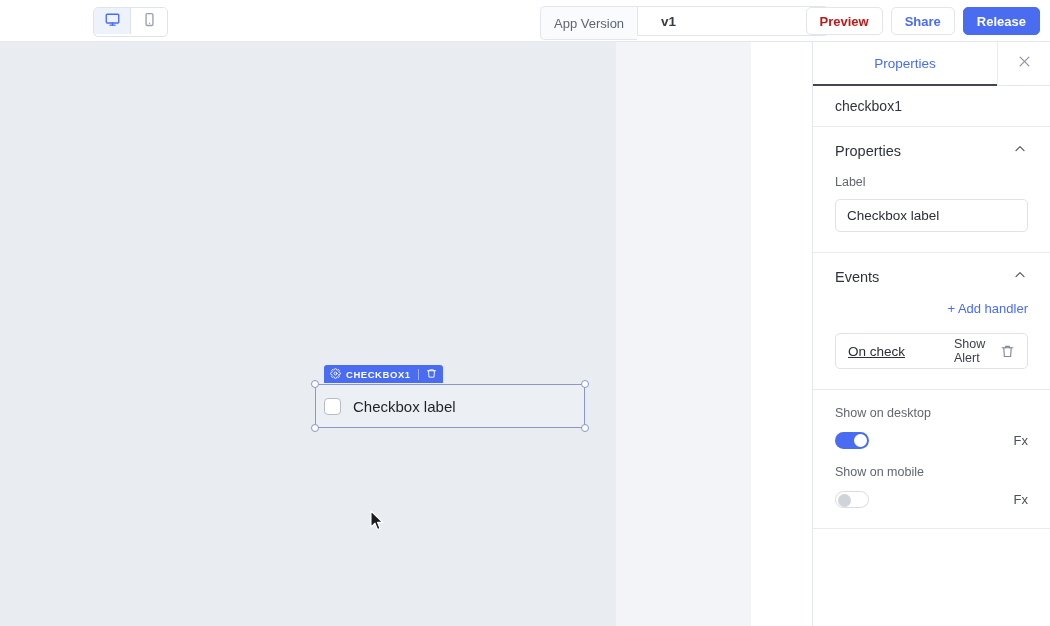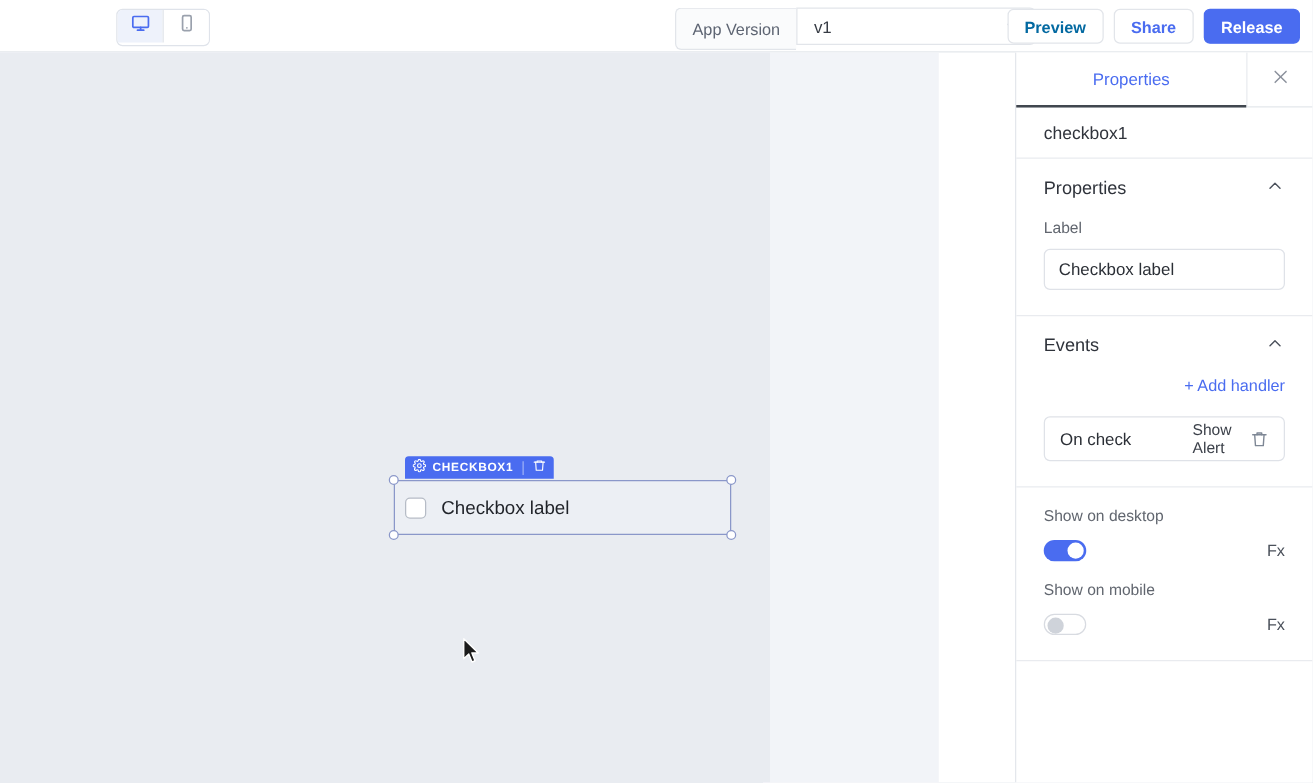--- a/index.html
+++ b/index.html
@@ -74,28 +74,29 @@
     border: 1px solid #e2e5ea;
     border-right: none;
     border-radius: 5px 0 0 5px;
     white-space: nowrap;
   }
   .version-select {
     position: relative;
     width: 192px;
     display: flex;
     align-items: center;
-    padding-left: 13px;
+    padding-left: 23px;
     font-size: 13.5px;
     color: #363b44;
     background: #ffffff;
     border: 1px solid #e2e5ea;
     border-radius: 0 5px 5px 0;
     box-sizing: border-box;
     cursor: pointer;
+    font-weight: bold;
   }
   .version-select .chev {
     position: absolute;
     right: 11px;
     top: 50%;
     transform: translateY(-50%);
     display: flex;
   }
 
   .hdr-actions {
@@ -112,21 +113,21 @@
     justify-content: center;
     font-size: 13px;
     font-weight: bold;
     border-radius: 5px;
     border: 1px solid #e2e5ea;
     background: #ffffff;
     cursor: pointer;
     box-sizing: border-box;
     white-space: nowrap;
   }
-  .hdr-btn.muted { color: #0369a1; }
+  .hdr-btn.muted { color: #b91c1c; }
   .hdr-btn.link  { color: #4a6cf0; }
   .hdr-btn.primary {
     color: #ffffff;
     background: #4a6cf0;
     border-color: #4a6cf0;
   }
 
   
   .workspace {
     position: absolute;
@@ -326,20 +327,21 @@
     border: 1px solid #dfe2e8;
     border-radius: 5px;
     padding: 0 12px;
     box-sizing: border-box;
   }
   .handler-event {
     font-size: 13.5px;
     color: #2b2f36;
     flex: none;
     width: 106px;
+    text-decoration: underline;
   }
   .handler-action {
     font-size: 12.5px;
     color: #3c414a;
     flex: 1;
   }
   .handler-del { cursor: pointer; display: flex; }
 
   .layout-row {
     display: flex;

